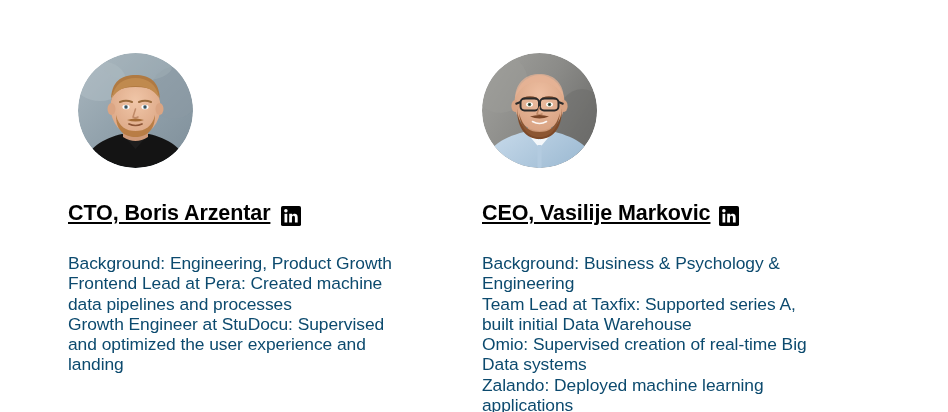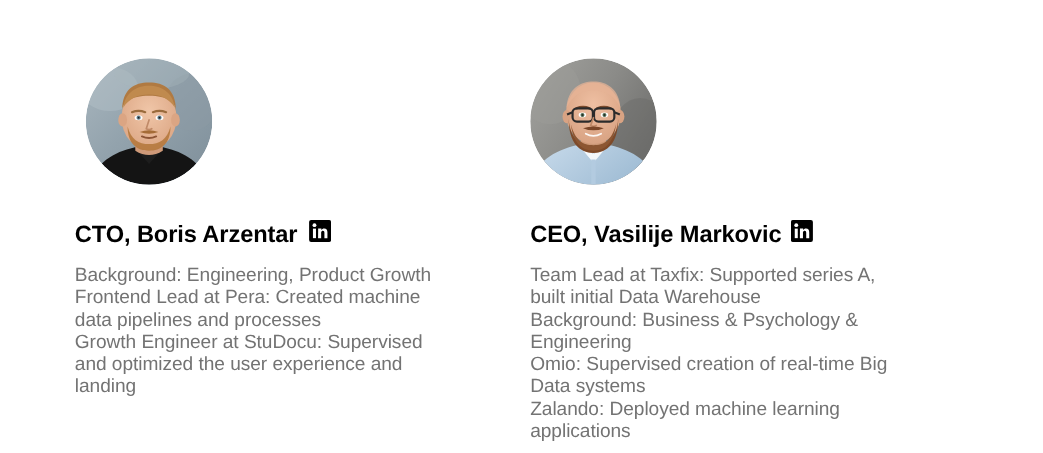--- a/index.html
+++ b/index.html
@@ -38,23 +38,24 @@
     overflow: hidden;
     margin-left: 10px;
   }
   .profile-card.card-1 .avatar { margin-left: 0px; }
 
   .avatar svg { display: block; width: 115px; height: 115px; }
 
   
   .name-row {
     display: flex;
-    align-items: flex-start;
+    align-items: flex-end;
     margin-top: 32px;
     height: 26px;
+    text-decoration: underline;
   }
   .name-text {
     font-size: 21.5px;
     font-weight: bold;
     color: #000000;
     letter-spacing: -0.1px;
     line-height: 26px;
     white-space: nowrap;
   }
   .linkedin-icon {
@@ -62,24 +63,24 @@
     margin-left: 11px;
     width: 20px;
     height: 20px;
     flex: 0 0 auto;
   }
   .profile-card.card-1 .linkedin-icon { margin-left: 9px; }
   .linkedin-icon svg { display: block; width: 20px; height: 20px; }
 
   
   .bio {
-    margin-top: 13px;
+    margin-top: 27px;
     font-size: 17.4px;
     line-height: 20.3px;
-    color: #737373;
+    color: #0c4a6e;
     letter-spacing: -0.05px;
   }
   .bio-line { white-space: normal; }
 </style>
 </head>
 <body>
 
 <div class="team-section">
 
   <div class="profile-card card-0">
@@ -238,20 +239,20 @@
         <svg viewBox="0 0 24 24" xmlns="http://www.w3.org/2000/svg">
           <rect x="0" y="0" width="24" height="24" rx="2.2" fill="#000000"></rect>
           <rect x="4.2" y="9.4" width="3.3" height="10.4" fill="#ffffff"></rect>
           <circle cx="5.85" cy="5.6" r="2.1" fill="#ffffff"></circle>
           <path d="M10.2 9.4h3.15v1.45c0.55-0.95 1.7-1.7 3.15-1.7 2.5 0 3.5 1.6 3.5 4.2v6.45h-3.3v-5.8c0-1.35-0.5-2.2-1.65-2.2-1.0 0-1.55 0.7-1.8 1.4-0.1 0.25-0.1 0.6-0.1 0.95v5.65h-3.3c0 0 0.05-9.35 0-10.4z" fill="#ffffff"></path>
         </svg>
       </span>
     </div>
 
     <div class="bio">
+      <div class="bio-line">Background: Business &amp; Psychology &amp; Engineering</div>
       <div class="bio-line">Team Lead at Taxfix: Supported series A, built initial Data Warehouse</div>
-      <div class="bio-line">Background: Business &amp; Psychology &amp; Engineering</div>
       <div class="bio-line">Omio: Supervised creation of real-time Big Data systems</div>
       <div class="bio-line">Zalando: Deployed machine learning applications</div>
     </div>
   </div>
 
 </div>
 
 </body></html>

